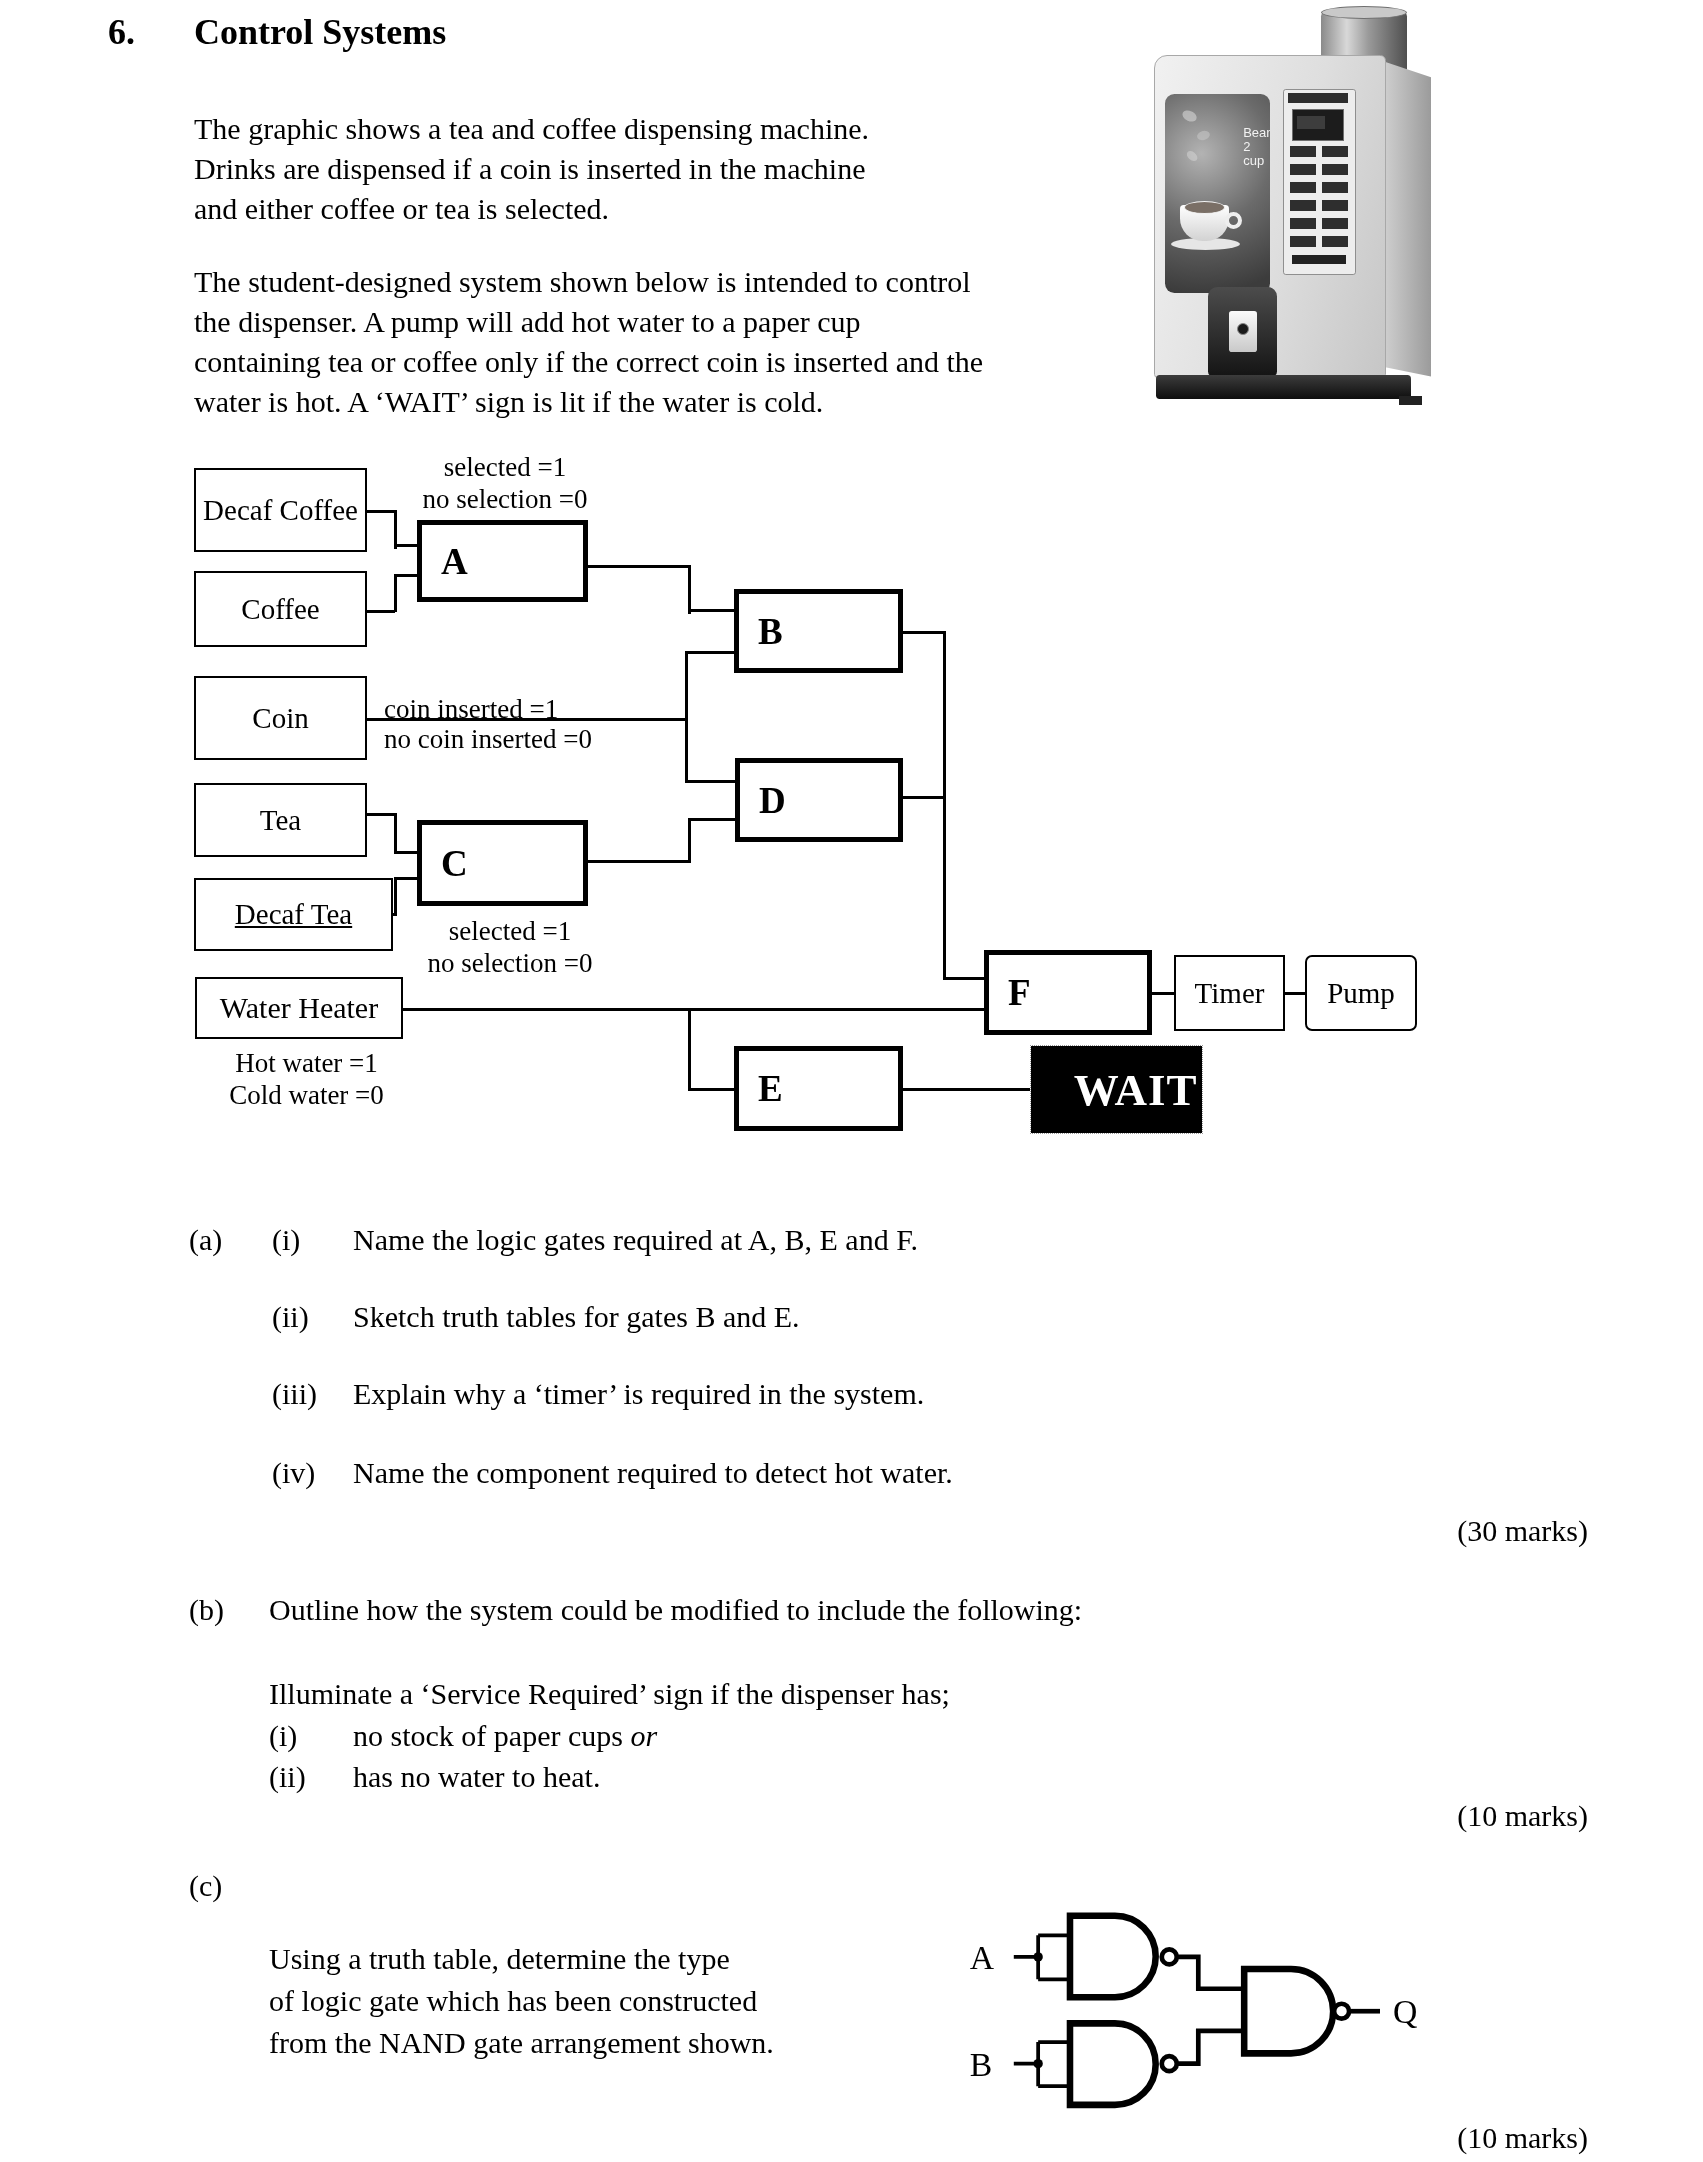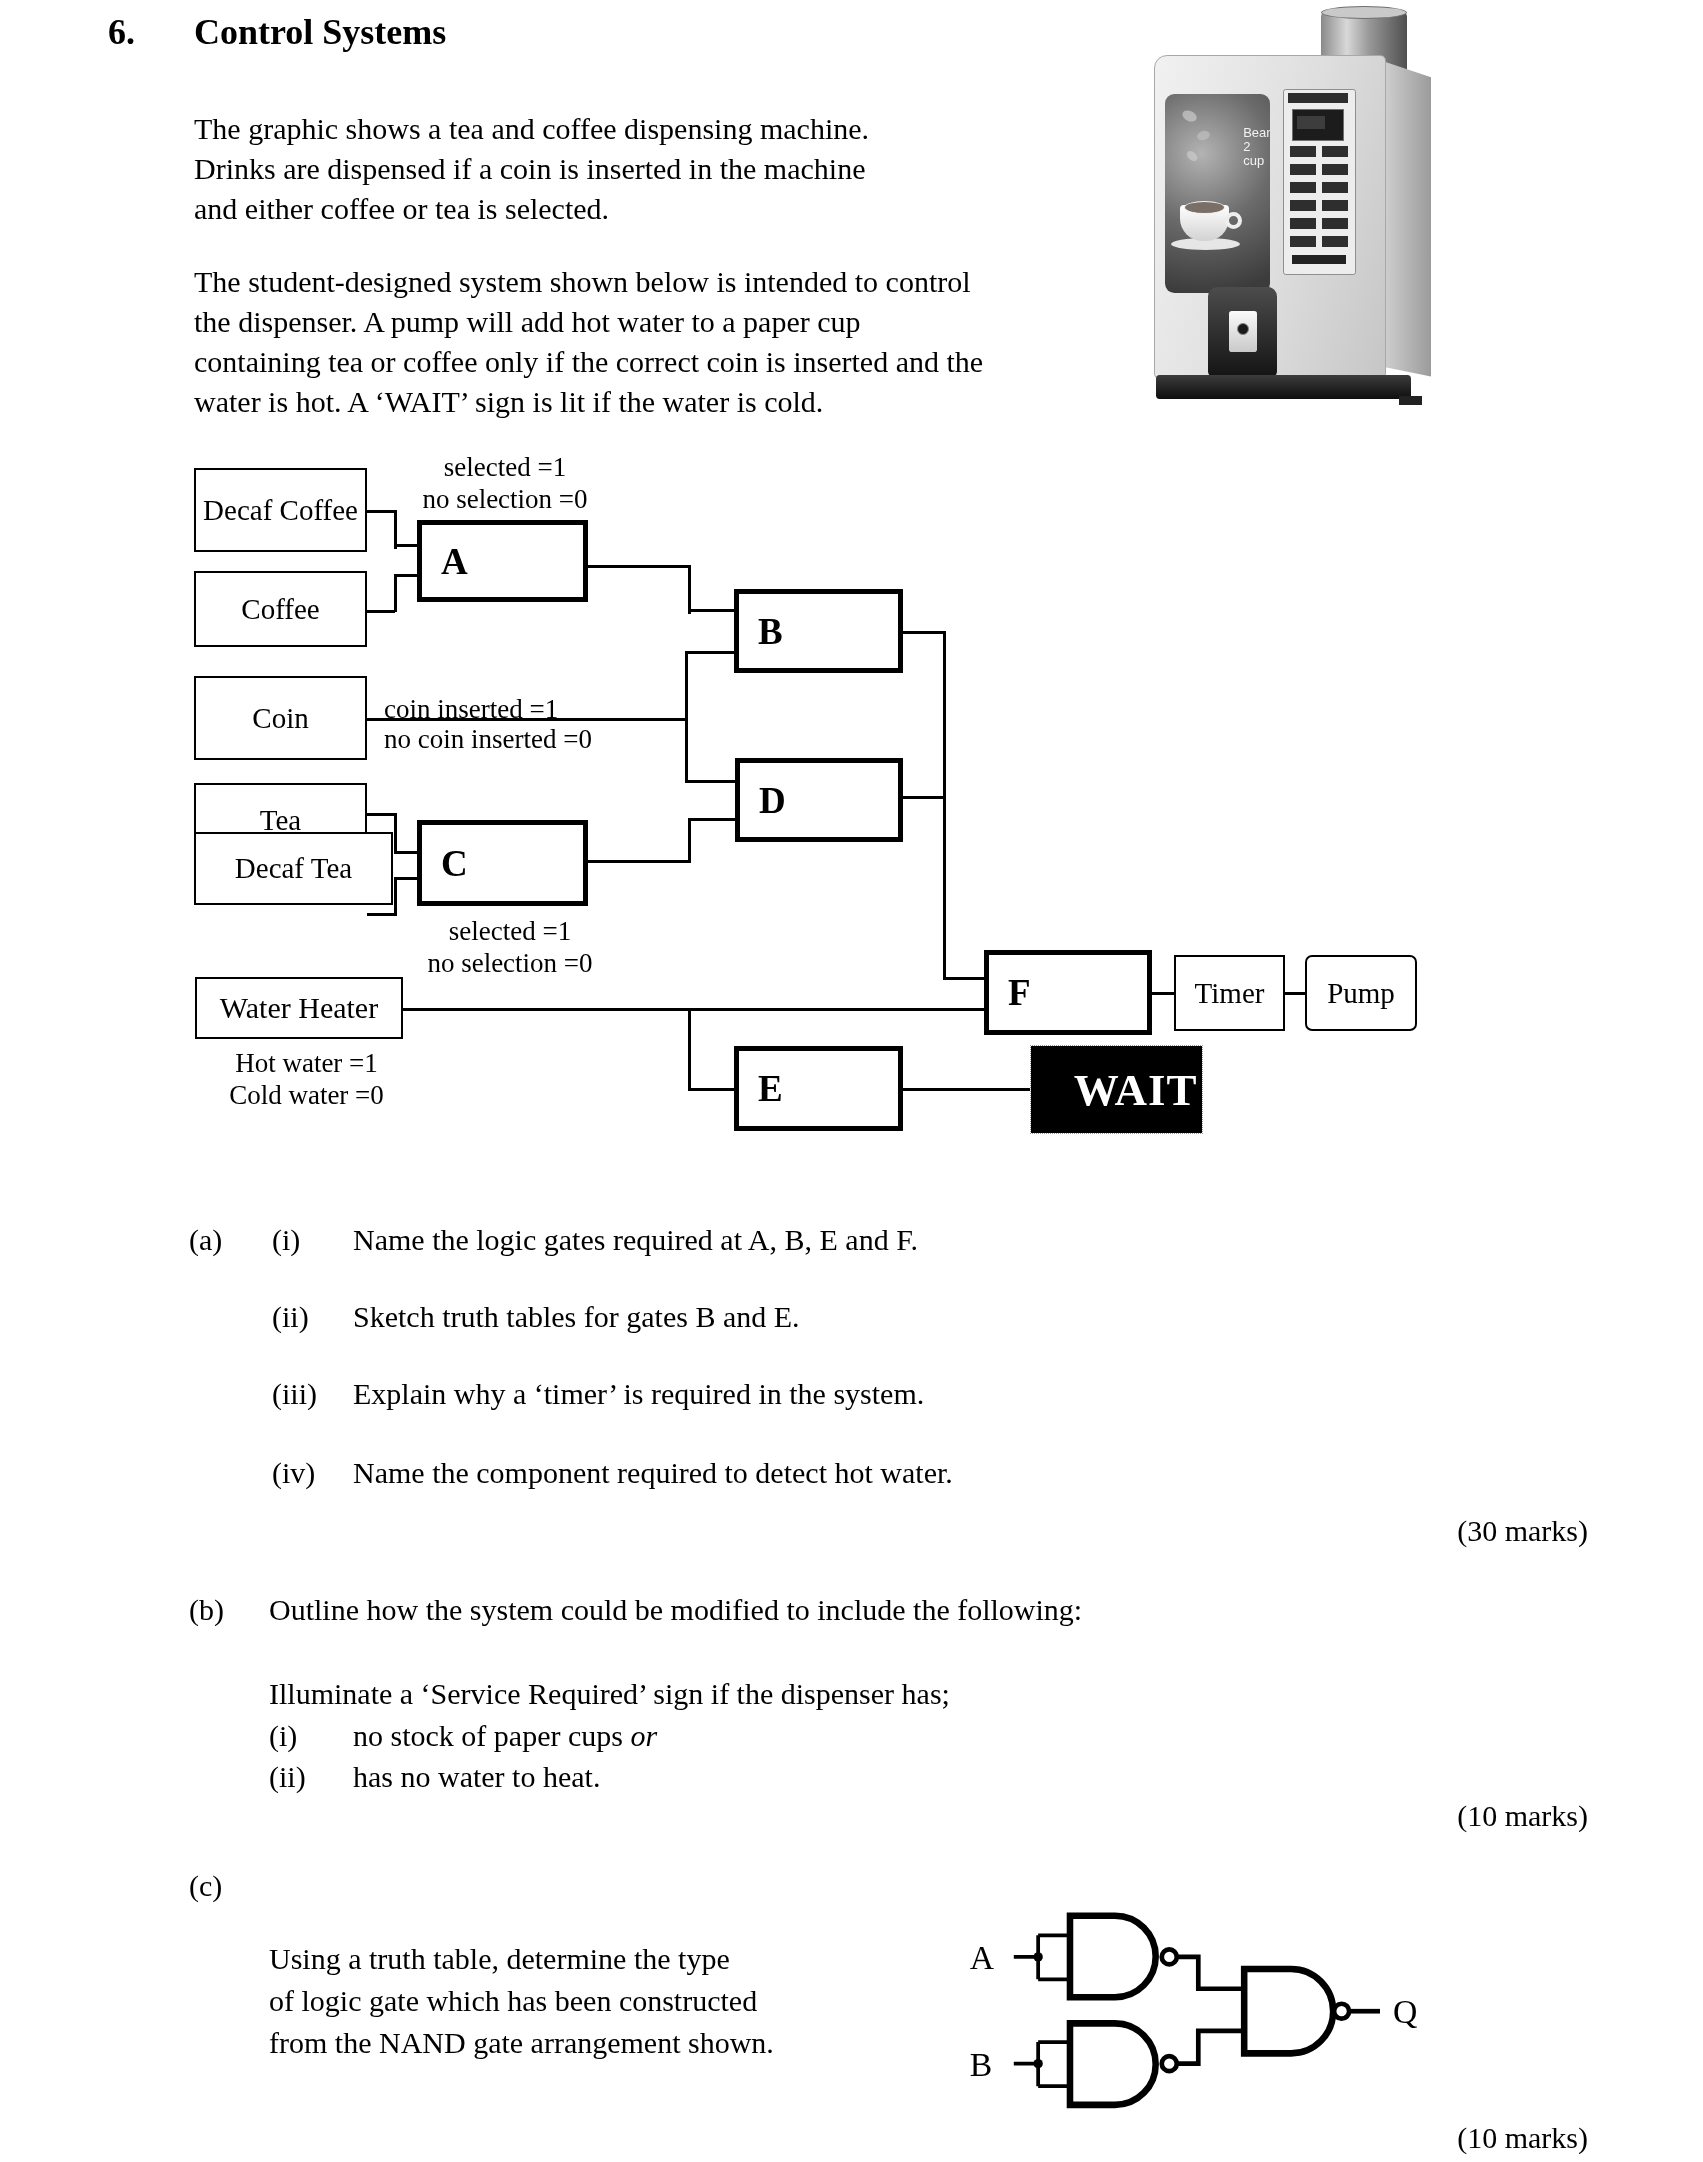--- a/index.html
+++ b/index.html
@@ -58,21 +58,21 @@
   .wire{position:absolute;background:#000;}
   .ann{position:absolute;font-size:27px;line-height:32px;white-space:pre-line;}
   .ann-c{text-align:center;}
   .wait{position:absolute;box-sizing:border-box;background:#000;color:#fff;outline:0.9px dotted #9a9a9a;
         display:flex;align-items:center;justify-content:center;font-size:45px;font-weight:bold;letter-spacing:0.9px;padding-left:38px;}
   
   .b-decaf-coffee{left:194px;top:468px;width:173px;height:84px;}
   .b-coffee{left:194px;top:571px;width:173px;height:76px;}
   .b-coin{left:194px;top:676px;width:173px;height:84px;}
   .b-tea{left:194px;top:783px;width:173px;height:74px;}
-  .b-decaf-tea{left:194px;top:832px;width:199px;height:73px;}
+  .b-decaf-tea{left:194px;top:878px;width:199px;height:73px;text-decoration:underline;}
   .b-water-heater{left:195px;top:977px;width:208px;height:62px;font-size:30px;}
   .b-timer{left:1174px;top:955px;width:111px;height:76px;}
   .b-pump{left:1305px;top:955px;width:112px;height:76px;border-radius:7px;}
   .g-a{left:417px;top:520px;width:171px;height:82px;}
   .g-b{left:734px;top:589px;width:169px;height:84px;}
   .g-c{left:417px;top:820px;width:171px;height:86px;}
   .g-d{left:735px;top:758px;width:168px;height:84px;}
   .g-e{left:734px;top:1046px;width:169px;height:85px;}
   .g-f{left:984px;top:950px;width:168px;height:85px;}
   .b-wait{left:1031px;top:1046px;width:171px;height:87px;}

